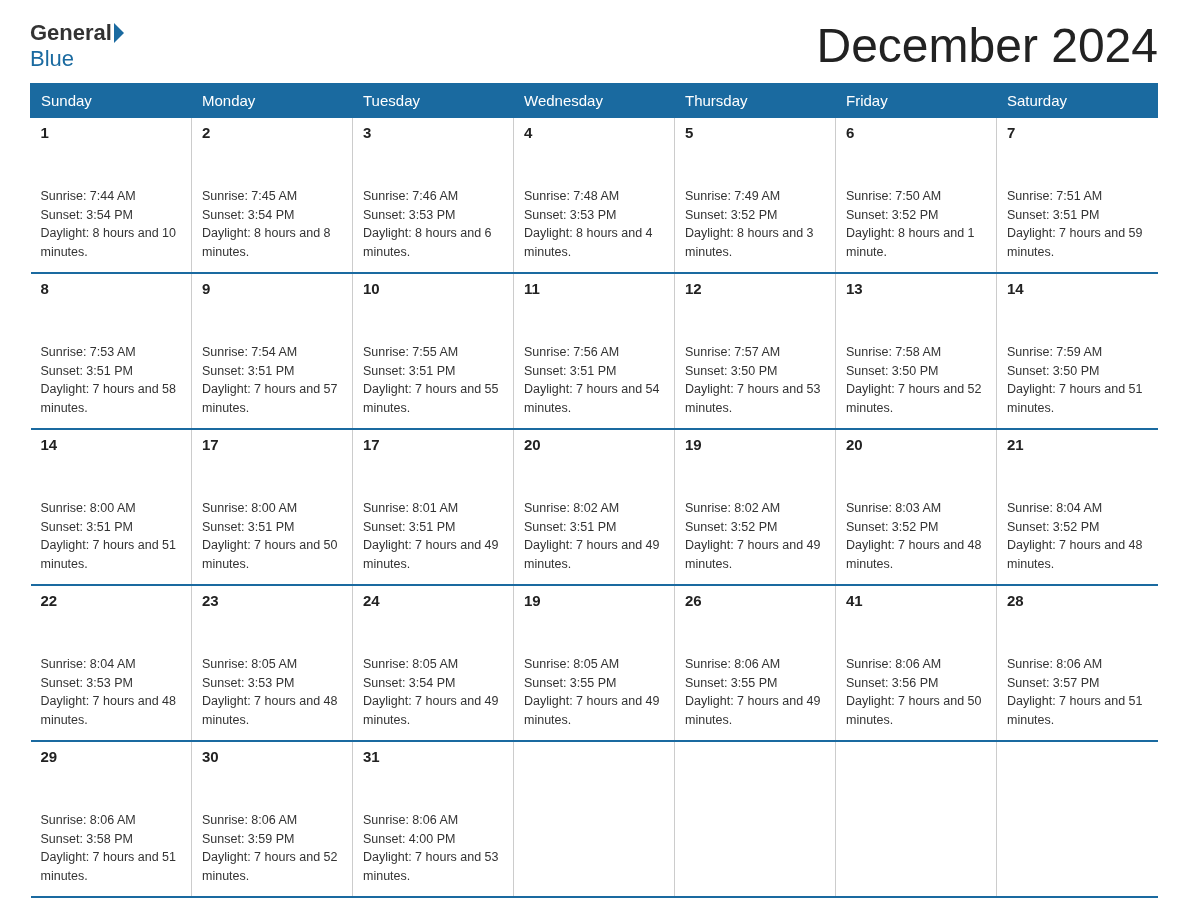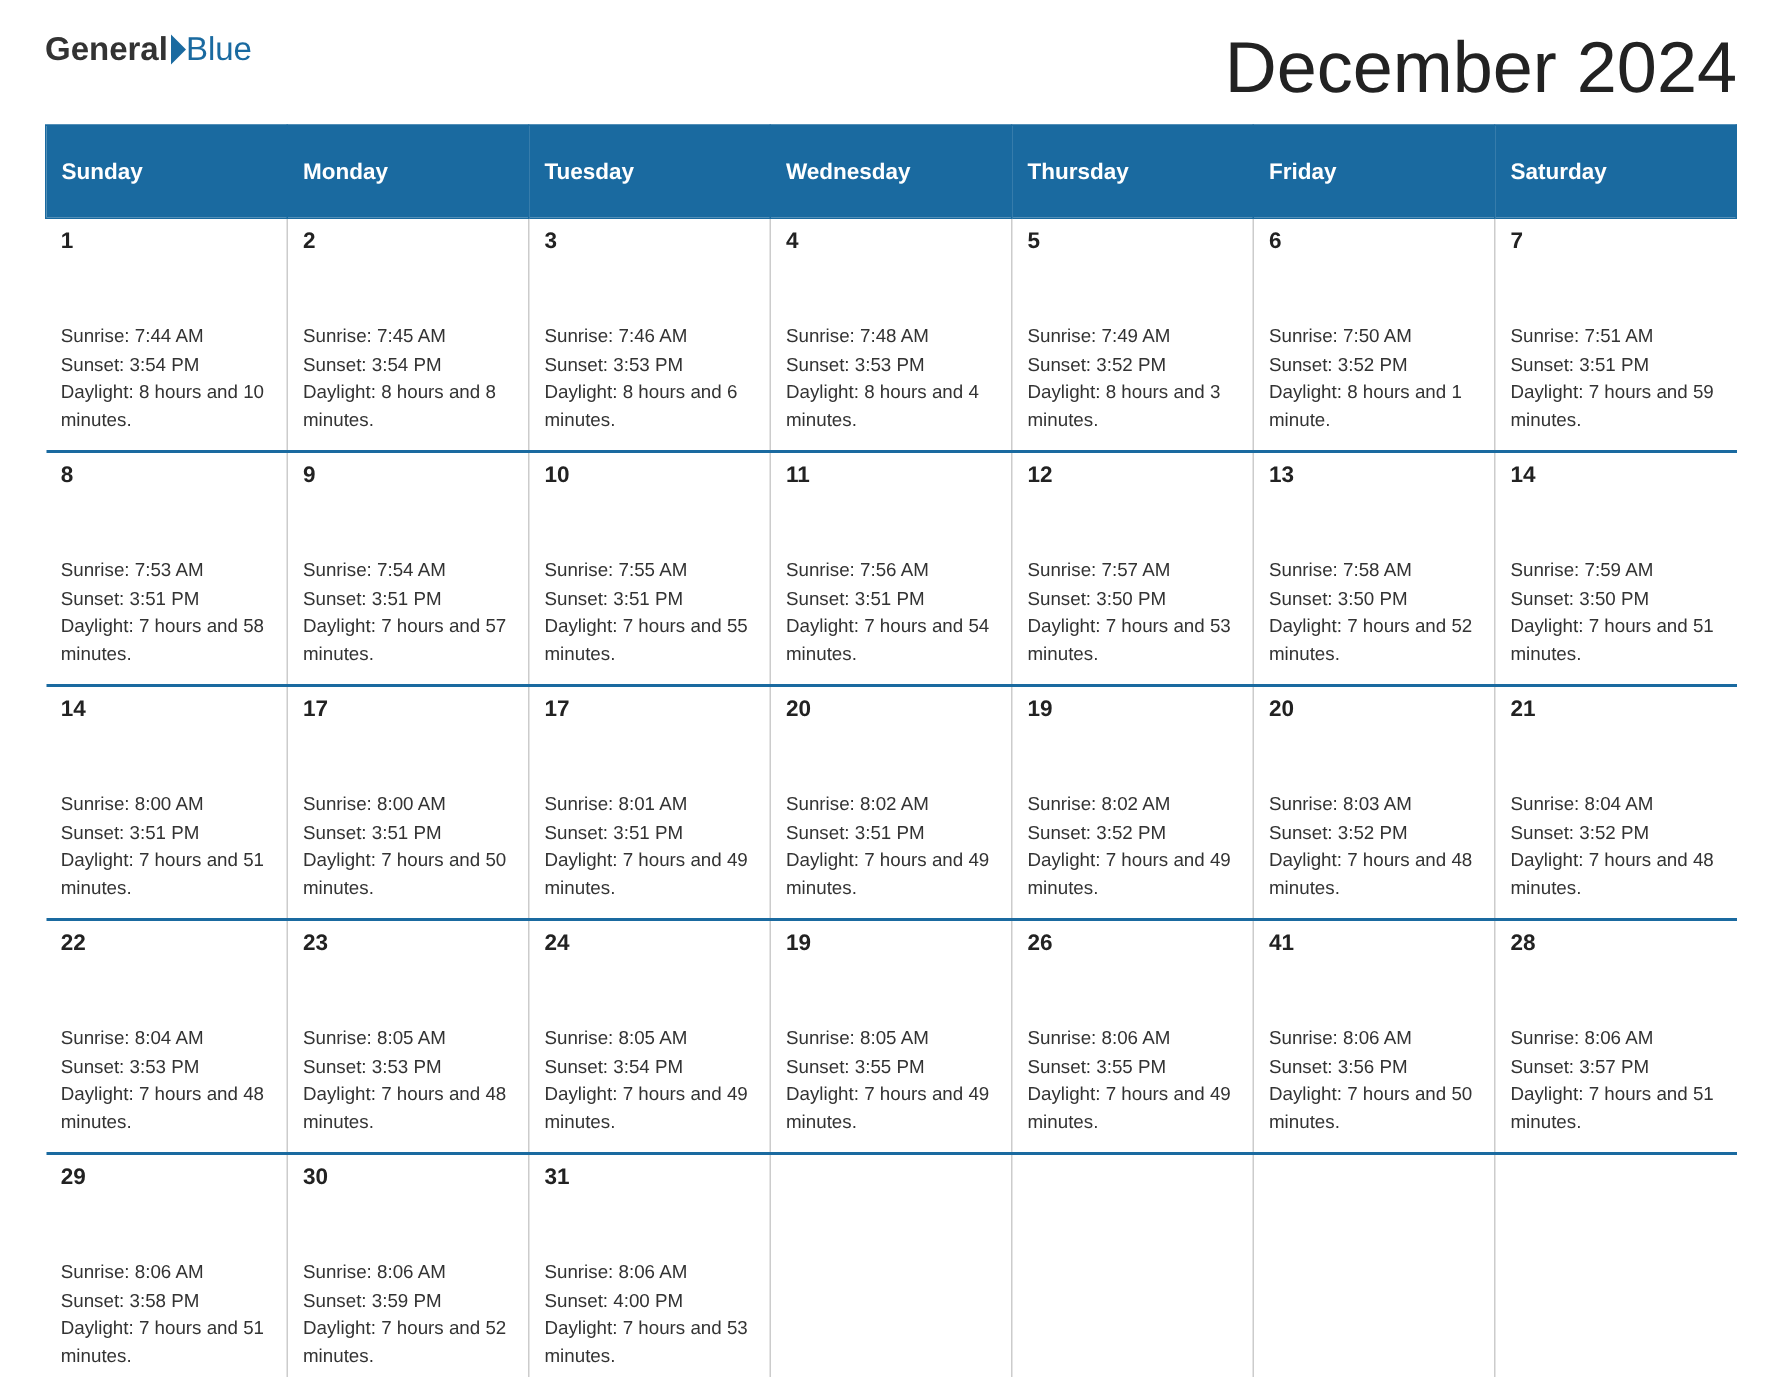--- a/index.html
+++ b/index.html
@@ -11,21 +11,22 @@
       min-height: 918px;
     }
     .header {
       display: flex;
       justify-content: space-between;
       align-items: flex-start;
       margin-bottom: 10px;
     }
     .logo {
       display: flex;
-      align-items: center;
+      flex-direction: column;
+      align-items: flex-start;
     }
     .logo-text {
       font-size: 22px;
       font-weight: bold;
       color: #333;
       display: flex;
       align-items: center;
     }
     .logo-general {
       color: #333;
@@ -63,23 +64,23 @@
       width: 100%;
       border-collapse: collapse;
       margin-top: 10px;
     }
     thead tr {
       background-color: #1a6aa0;
     }
     thead th {
       color: #fff;
       font-size: 15px;
-      font-weight: bold;
+      font-weight: normal;
       text-align: left;
-      padding: 22px 10px;
+      padding: 8px 10px;
       border: 1px solid #1a6aa0;
     }
     tbody tr {
       border-bottom: 2px solid #1a6aa0;
     }
     tbody td {
       vertical-align: top;
       padding: 6px 10px 10px 10px;
       font-size: 13px;
       color: #333;

